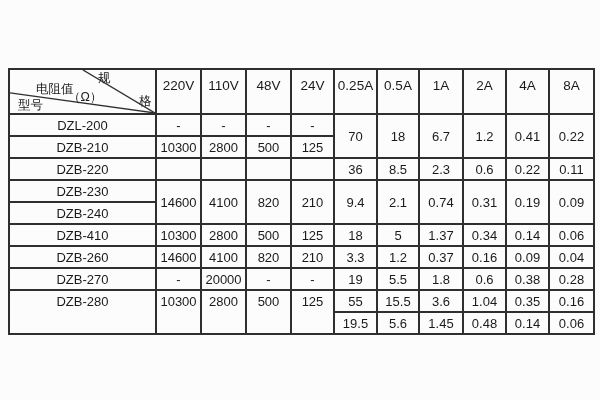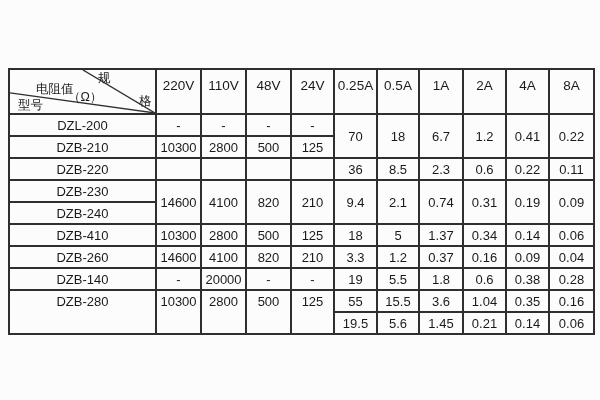--- a/index.html
+++ b/index.html
@@ -178,21 +178,21 @@
         <td>820</td>
         <td>210</td>
         <td>3.3</td>
         <td>1.2</td>
         <td>0.37</td>
         <td>0.16</td>
         <td>0.09</td>
         <td>0.04</td>
       </tr>
       <tr>
-        <td>DZB-140</td>
+        <td>DZB-270</td>
         <td>-</td>
         <td>20000</td>
         <td>-</td>
         <td>-</td>
         <td>19</td>
         <td>5.5</td>
         <td>1.8</td>
         <td>0.6</td>
         <td>0.38</td>
         <td>0.28</td>
@@ -207,19 +207,19 @@
         <td>15.5</td>
         <td>3.6</td>
         <td>1.04</td>
         <td>0.35</td>
         <td>0.16</td>
       </tr>
       <tr>
         <td>19.5</td>
         <td>5.6</td>
         <td>1.45</td>
-        <td>0.21</td>
+        <td>0.48</td>
         <td>0.14</td>
         <td>0.06</td>
       </tr>
     </tbody>
   </table>
 </div>
 
 </body></html>

